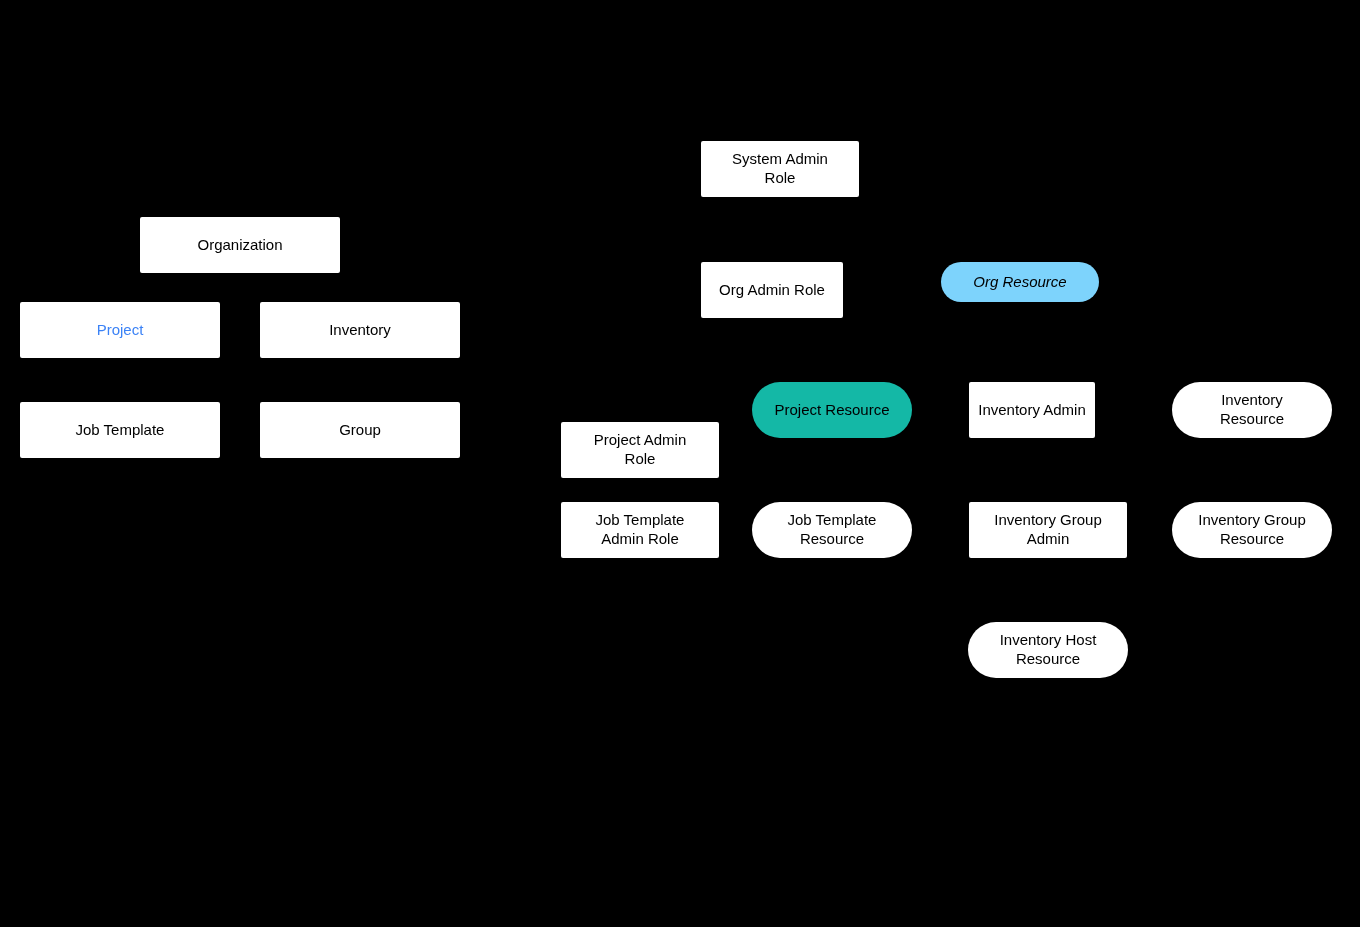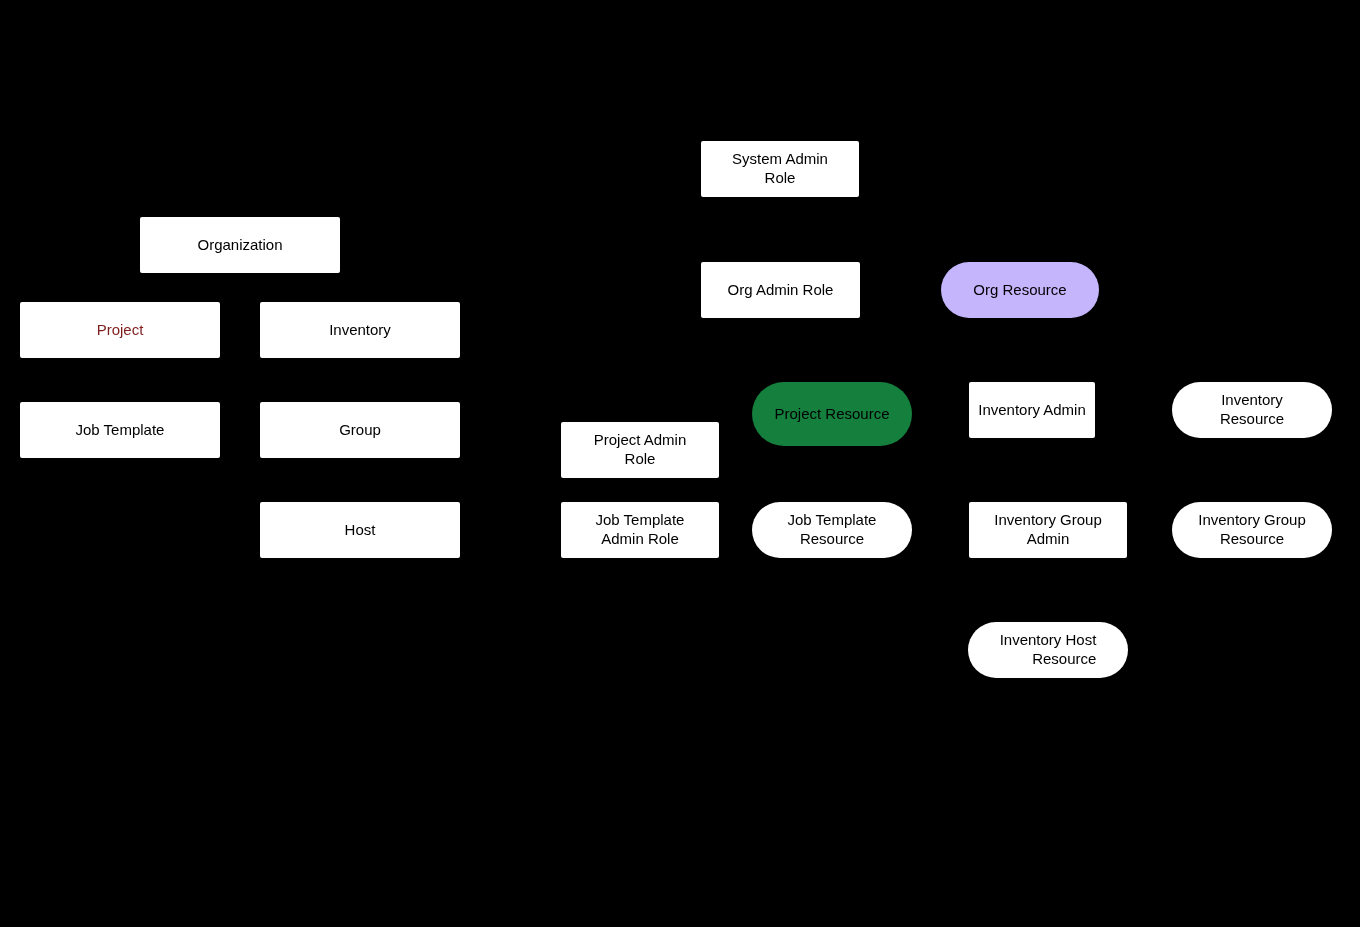--- a/index.html
+++ b/index.html
@@ -34,38 +34,37 @@
   }
   .node.pill {
     border-radius: 999px;
   }
 </style>
 </head>
 <body>
 
 <div id="canvas" style="background: rgb(0, 0, 0);">
     <div class="node rect" style="left: 140px; top: 201px; width: 200px; height: 56px; background: rgb(255, 255, 255); color: rgb(0, 0, 0); margin-top: 16px;"><span>Organization</span></div>
-    <div class="node rect" style="left: 20px; top: 302px; width: 200px; height: 56px; background: rgb(255, 255, 255); color: #7f1d1d;"><span>Project</span></div>
+    <div class="node rect" style="left: 20px; top: 302px; width: 200px; height: 56px; background: rgb(255, 255, 255); color: #3b82f6;"><span>Project</span></div>
     <div class="node rect" style="left: 260px; top: 302px; width: 200px; height: 56px; background: rgb(255, 255, 255); color: rgb(0, 0, 0);"><span>Inventory</span></div>
     <div class="node rect" style="left: 20px; top: 402px; width: 200px; height: 56px; background: rgb(255, 255, 255); color: rgb(0, 0, 0);"><span>Job Template</span></div>
     <div class="node rect" style="left: 260px; top: 402px; width: 200px; height: 56px; background: rgb(255, 255, 255); color: rgb(0, 0, 0);"><span>Group</span></div>
-    <div class="node rect" style="left: 260px; top: 502px; width: 200px; height: 56px; background: rgb(255, 255, 255); color: rgb(0, 0, 0);"><span>Host</span></div>
     <div class="node rect" style="left: 701px; top: 141px; width: 158px; height: 56px; background: rgb(255, 255, 255); color: rgb(0, 0, 0);"><span>System Admin
 Role</span></div>
-    <div class="node rect" style="left: 701px; top: 262px; width: 159px; height: 56px; background: rgb(255, 255, 255); color: rgb(0, 0, 0);"><span>Org Admin Role</span></div>
-    <div class="node pill" style="left: 941px; top: 262px; width: 158px; height: 56px; background: #c4b5fd; color: rgb(0, 0, 0);"><span>Org Resource</span></div>
+    <div class="node rect" style="left: 701px; top: 262px; width: 142px; height: 56px; background: rgb(255, 255, 255); color: rgb(0, 0, 0);"><span>Org Admin Role</span></div>
+    <div class="node pill" style="left: 941px; top: 262px; width: 158px; height: 40px; background: #7dd3fc; color: rgb(0, 0, 0); font-style: italic;"><span>Org Resource</span></div>
     <div class="node rect" style="left: 561px; top: 382px; width: 158px; height: 56px; background: rgb(255, 255, 255); color: rgb(0, 0, 0); margin-top: 40px;"><span>Project Admin
 Role</span></div>
-    <div class="node pill" style="left: 752px; top: 382px; width: 160px; height: 64px; background: #15803d; color: rgb(0, 0, 0);"><span>Project Resource</span></div>
+    <div class="node pill" style="left: 752px; top: 382px; width: 160px; height: 56px; background: #14b8a6; color: rgb(0, 0, 0);"><span>Project Resource</span></div>
     <div class="node rect" style="left: 969px; top: 382px; width: 126px; height: 56px; background: rgb(255, 255, 255); color: rgb(0, 0, 0);"><span>Inventory Admin</span></div>
     <div class="node pill" style="left: 1172px; top: 382px; width: 160px; height: 56px; background: rgb(255, 255, 255); color: rgb(0, 0, 0);"><span>Inventory
 Resource</span></div>
     <div class="node rect" style="left: 561px; top: 502px; width: 158px; height: 56px; background: rgb(255, 255, 255); color: rgb(0, 0, 0);"><span>Job Template
 Admin Role</span></div>
     <div class="node pill" style="left: 752px; top: 502px; width: 160px; height: 56px; background: rgb(255, 255, 255); color: rgb(0, 0, 0);"><span>Job Template
 Resource</span></div>
     <div class="node rect" style="left: 969px; top: 502px; width: 158px; height: 56px; background: rgb(255, 255, 255); color: rgb(0, 0, 0);"><span>Inventory Group
 Admin</span></div>
     <div class="node pill" style="left: 1172px; top: 502px; width: 160px; height: 56px; background: rgb(255, 255, 255); color: rgb(0, 0, 0);"><span>Inventory Group
 Resource</span></div>
-    <div class="node pill" style="left: 968px; top: 622px; width: 160px; height: 56px; background: rgb(255, 255, 255); color: rgb(0, 0, 0); text-align: right;"><span>Inventory Host
+    <div class="node pill" style="left: 968px; top: 622px; width: 160px; height: 56px; background: rgb(255, 255, 255); color: rgb(0, 0, 0);"><span>Inventory Host
 Resource</span></div>
   </div>
 
 </body></html>

